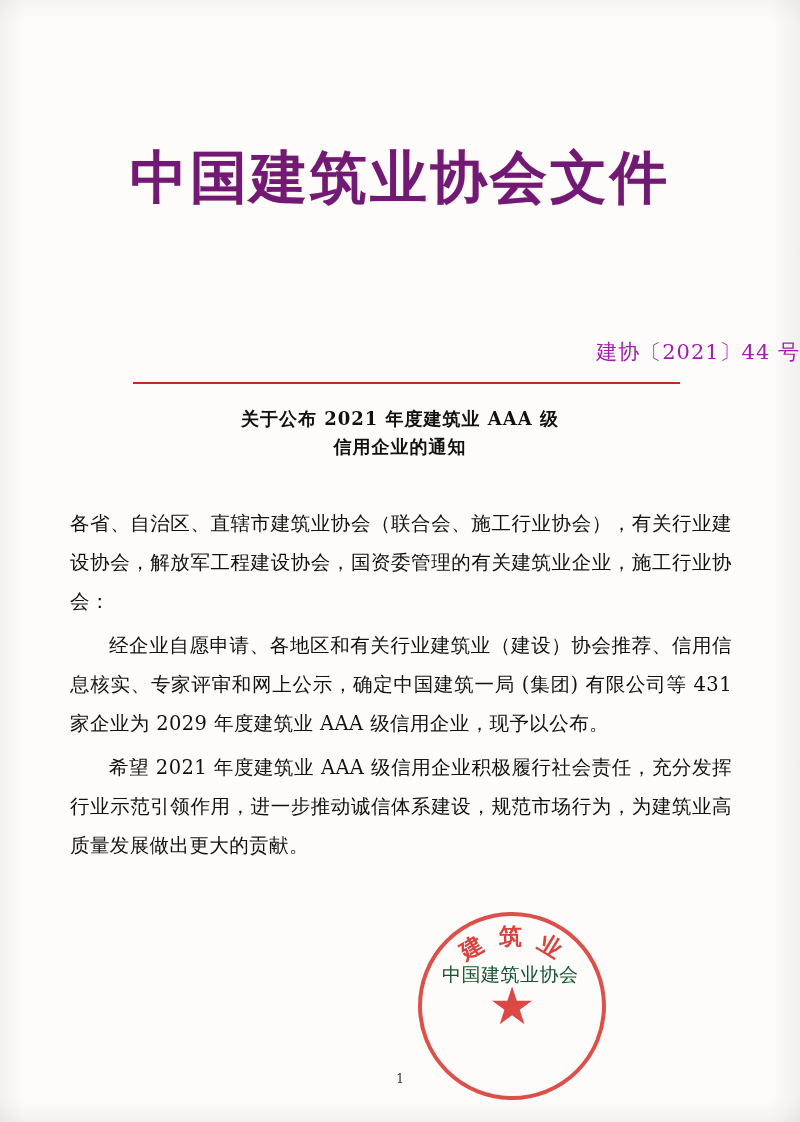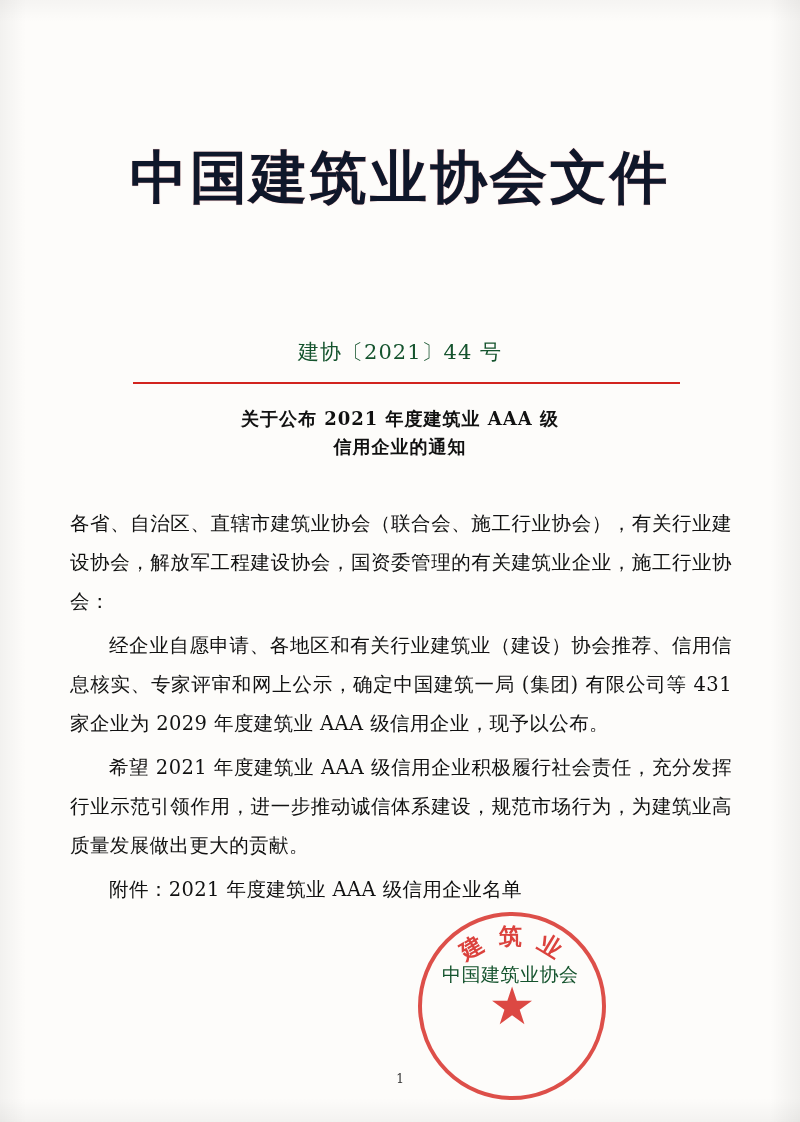--- a/index.html
+++ b/index.html
@@ -34,37 +34,37 @@
       linear-gradient(to bottom, rgba(0,0,0,0.03) 0px, rgba(0,0,0,0) 22px),
       linear-gradient(to top, rgba(0,0,0,0.04) 0px, rgba(0,0,0,0) 24px);
   }
 
   .masthead {
     position: absolute;
     top: 146px;
     left: 0;
     width: 800px;
     text-align: center;
-    color: #0f172a;
+    color: #701a75;
     font-family: "DejaVu Serif", "Liberation Serif", serif;
     font-weight: bold;
     font-size: 57px;
     letter-spacing: 3px;
     line-height: 1.1;
     white-space: nowrap;
     text-shadow: 0 0 1px rgba(210,36,30,0.45);
   }
 
   .docnumber {
     position: absolute;
     top: 338px;
     left: 0;
     width: 800px;
-    text-align: center;
-    color: #14532d;
+    text-align: right;
+    color: #a21caf;
     font-family: "DejaVu Serif", "Liberation Serif", serif;
     font-size: 21px;
     letter-spacing: 1px;
   }
 
   .redrule {
     position: absolute;
     top: 382px;
     left: 133px;
     width: 547px;
@@ -185,21 +185,20 @@
 
   <div class="title">
     <div>关于公布 2021 年度建筑业 AAA 级</div>
     <div>信用企业的通知</div>
   </div>
 
   <div class="body-text">
     <p>各省、自治区、直辖市建筑业协会（联合会、施工行业协会），有关行业建设协会，解放军工程建设协会，国资委管理的有关建筑业企业，施工行业协会：</p>
     <p class="indent">经企业自愿申请、各地区和有关行业建筑业（建设）协会推荐、信用信息核实、专家评审和网上公示，确定中国建筑一局 (集团) 有限公司等 431 家企业为 2029 年度建筑业 AAA 级信用企业，现予以公布。</p>
     <p class="indent">希望 2021 年度建筑业 AAA 级信用企业积极履行社会责任，充分发挥行业示范引领作用，进一步推动诚信体系建设，规范市场行为，为建筑业高质量发展做出更大的贡献。</p>
-    <p class="attach">附件：2021 年度建筑业 AAA 级信用企业名单</p>
   </div>
 
   <div class="seal">
     <div class="seal-ring"></div>
     <svg class="seal-arc" viewBox="0 0 188 188">
       <defs>
         <path id="arcpath" d="M 26 100 A 68 68 0 0 1 162 100"></path>
       </defs>
       <text>
         <textPath href="#arcpath" startOffset="50%" text-anchor="middle">建 筑 业</textPath>

